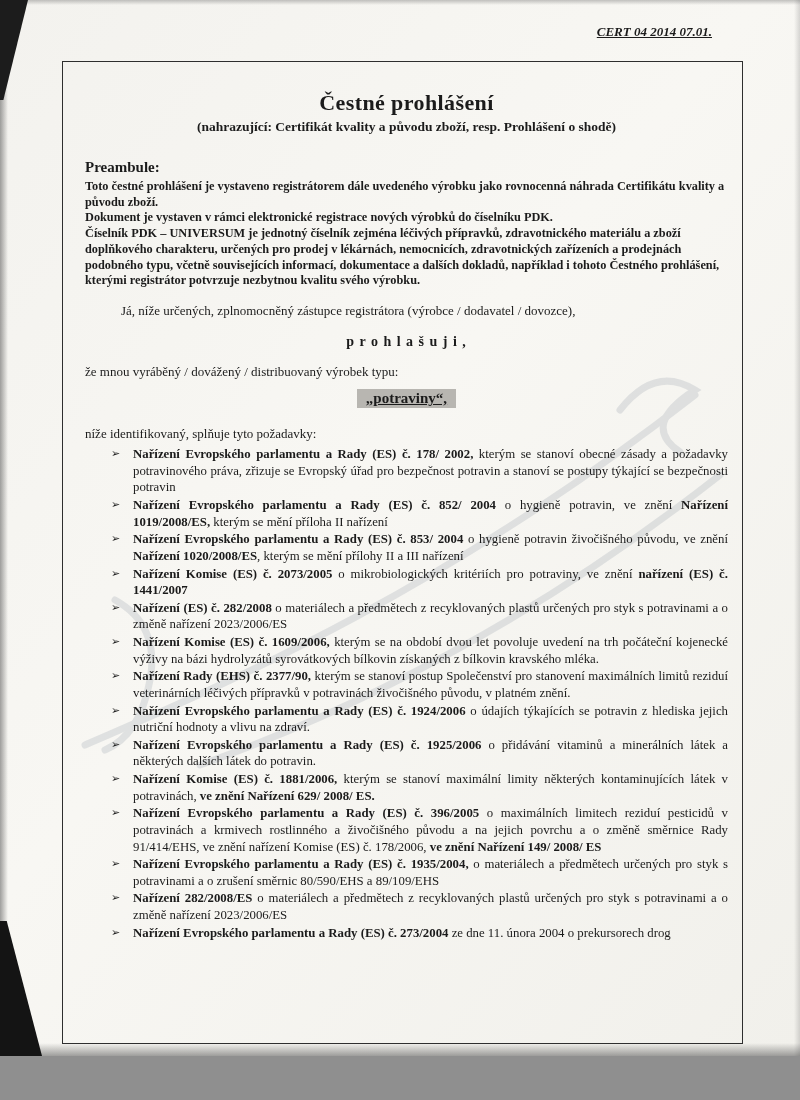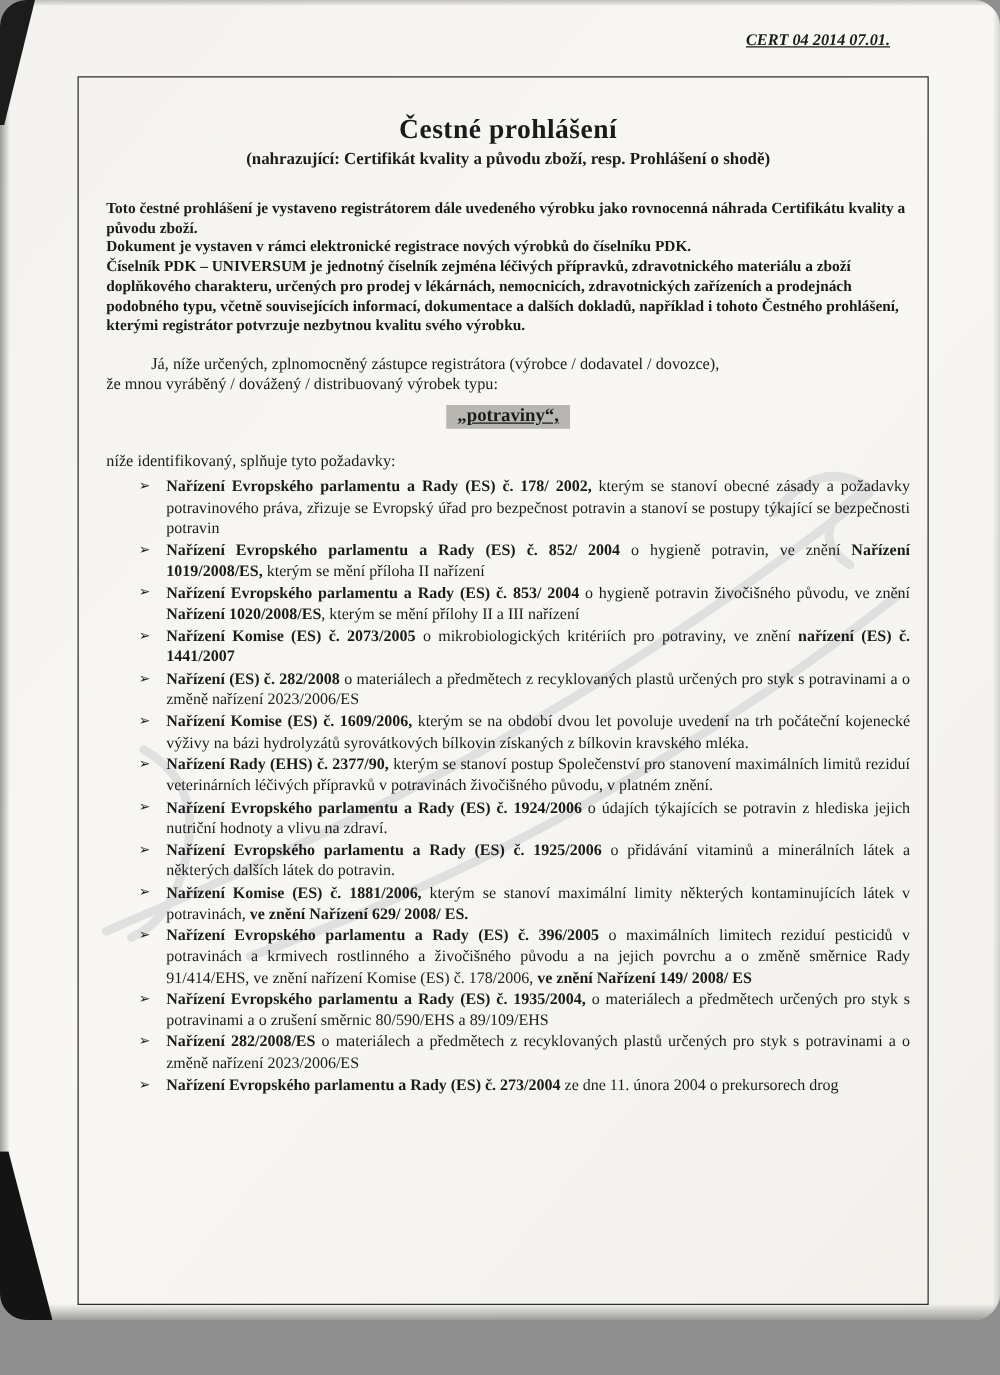--- a/index.html
+++ b/index.html
@@ -9,21 +9,20 @@
     font-family: "Liberation Serif", "DejaVu Serif", serif;
   }
   .scan {
     position: relative;
     width: 800px;
     height: 1056px;
     margin: 0 auto;
     background: linear-gradient(130deg, #f3f2ee 0%, #f8f7f3 45%, #f1f0eb 100%);
     overflow: hidden;
     color: #1b1b1b;
-    border-radius: 21px;
   }
   
   .edge-left {
     position: absolute; left: 0; top: 0; width: 8px; height: 100%;
     background: linear-gradient(90deg, rgba(70,70,70,.5), rgba(70,70,70,0));
   }
   .edge-top {
     position: absolute; left: 0; top: 0; width: 100%; height: 5px;
     background: linear-gradient(180deg, rgba(90,90,90,.35), rgba(90,90,90,0));
   }
@@ -128,26 +127,28 @@
     </g>
   </svg>
 
   <div class="header-code">CERT 04 2014 07.01.</div>
 
   <div class="frame">
     <h1 class="title">Čestné prohlášení</h1>
     <div class="subtitle">(nahrazující: Certifikát kvality a původu zboží, resp. Prohlášení o shodě)</div>
 
     <div class="preamble">
+      <h2 class="preamble-heading">Preambule:</h2>
       <p>Toto čestné prohlášení je vystaveno registrátorem dále uvedeného výrobku jako rovnocenná náhrada Certifikátu kvality a původu zboží.</p>
       <p>Dokument je vystaven v rámci elektronické registrace nových výrobků do číselníku PDK.</p>
       <p>Číselník PDK – UNIVERSUM je jednotný číselník zejména léčivých přípravků, zdravotnického materiálu a zboží doplňkového charakteru, určených pro prodej v lékárnách, nemocnicích, zdravotnických zařízeních a prodejnách podobného typu, včetně souvisejících informací, dokumentace a dalších dokladů, například i tohoto Čestného prohlášení, kterými registrátor potvrzuje nezbytnou kvalitu svého výrobku.</p>
     </div>
 
     <p class="intro">Já, níže určených, zplnomocněný zástupce registrátora (výrobce / dodavatel / dovozce),</p>
+    <div class="verb">p r o h l a š u j i ,</div>
     <p class="product-line">že mnou vyráběný / dovážený  / distribuovaný výrobek typu:</p>
     <div class="product-type-wrap">
       <span class="product-type">„potraviny“,</span>
     </div>
     <p class="requirements-line">níže identifikovaný, splňuje tyto požadavky:</p>
 
     <ul class="reg-list" id="regulation-list">
         <li><span class="marker">➢</span><span class="b">Nařízení Evropského parlamentu a Rady (ES) č. 178/ 2002,</span><span> kterým se stanoví obecné zásady a požadavky potravinového práva, zřizuje se Evropský úřad pro bezpečnost potravin a stanoví se postupy týkající se bezpečnosti potravin</span></li>
         <li><span class="marker">➢</span><span class="b">Nařízení Evropského parlamentu a Rady (ES) č. 852/ 2004</span><span> o hygieně potravin, ve znění </span><span class="b">Nařízení 1019/2008/ES,</span><span> kterým se mění příloha II nařízení</span></li>
         <li><span class="marker">➢</span><span class="b">Nařízení Evropského parlamentu a Rady (ES) č. 853/ 2004</span><span> o hygieně potravin živočišného původu, ve znění </span><span class="b">Nařízení 1020/2008/ES</span><span>, kterým se mění přílohy II a III nařízení</span></li>

